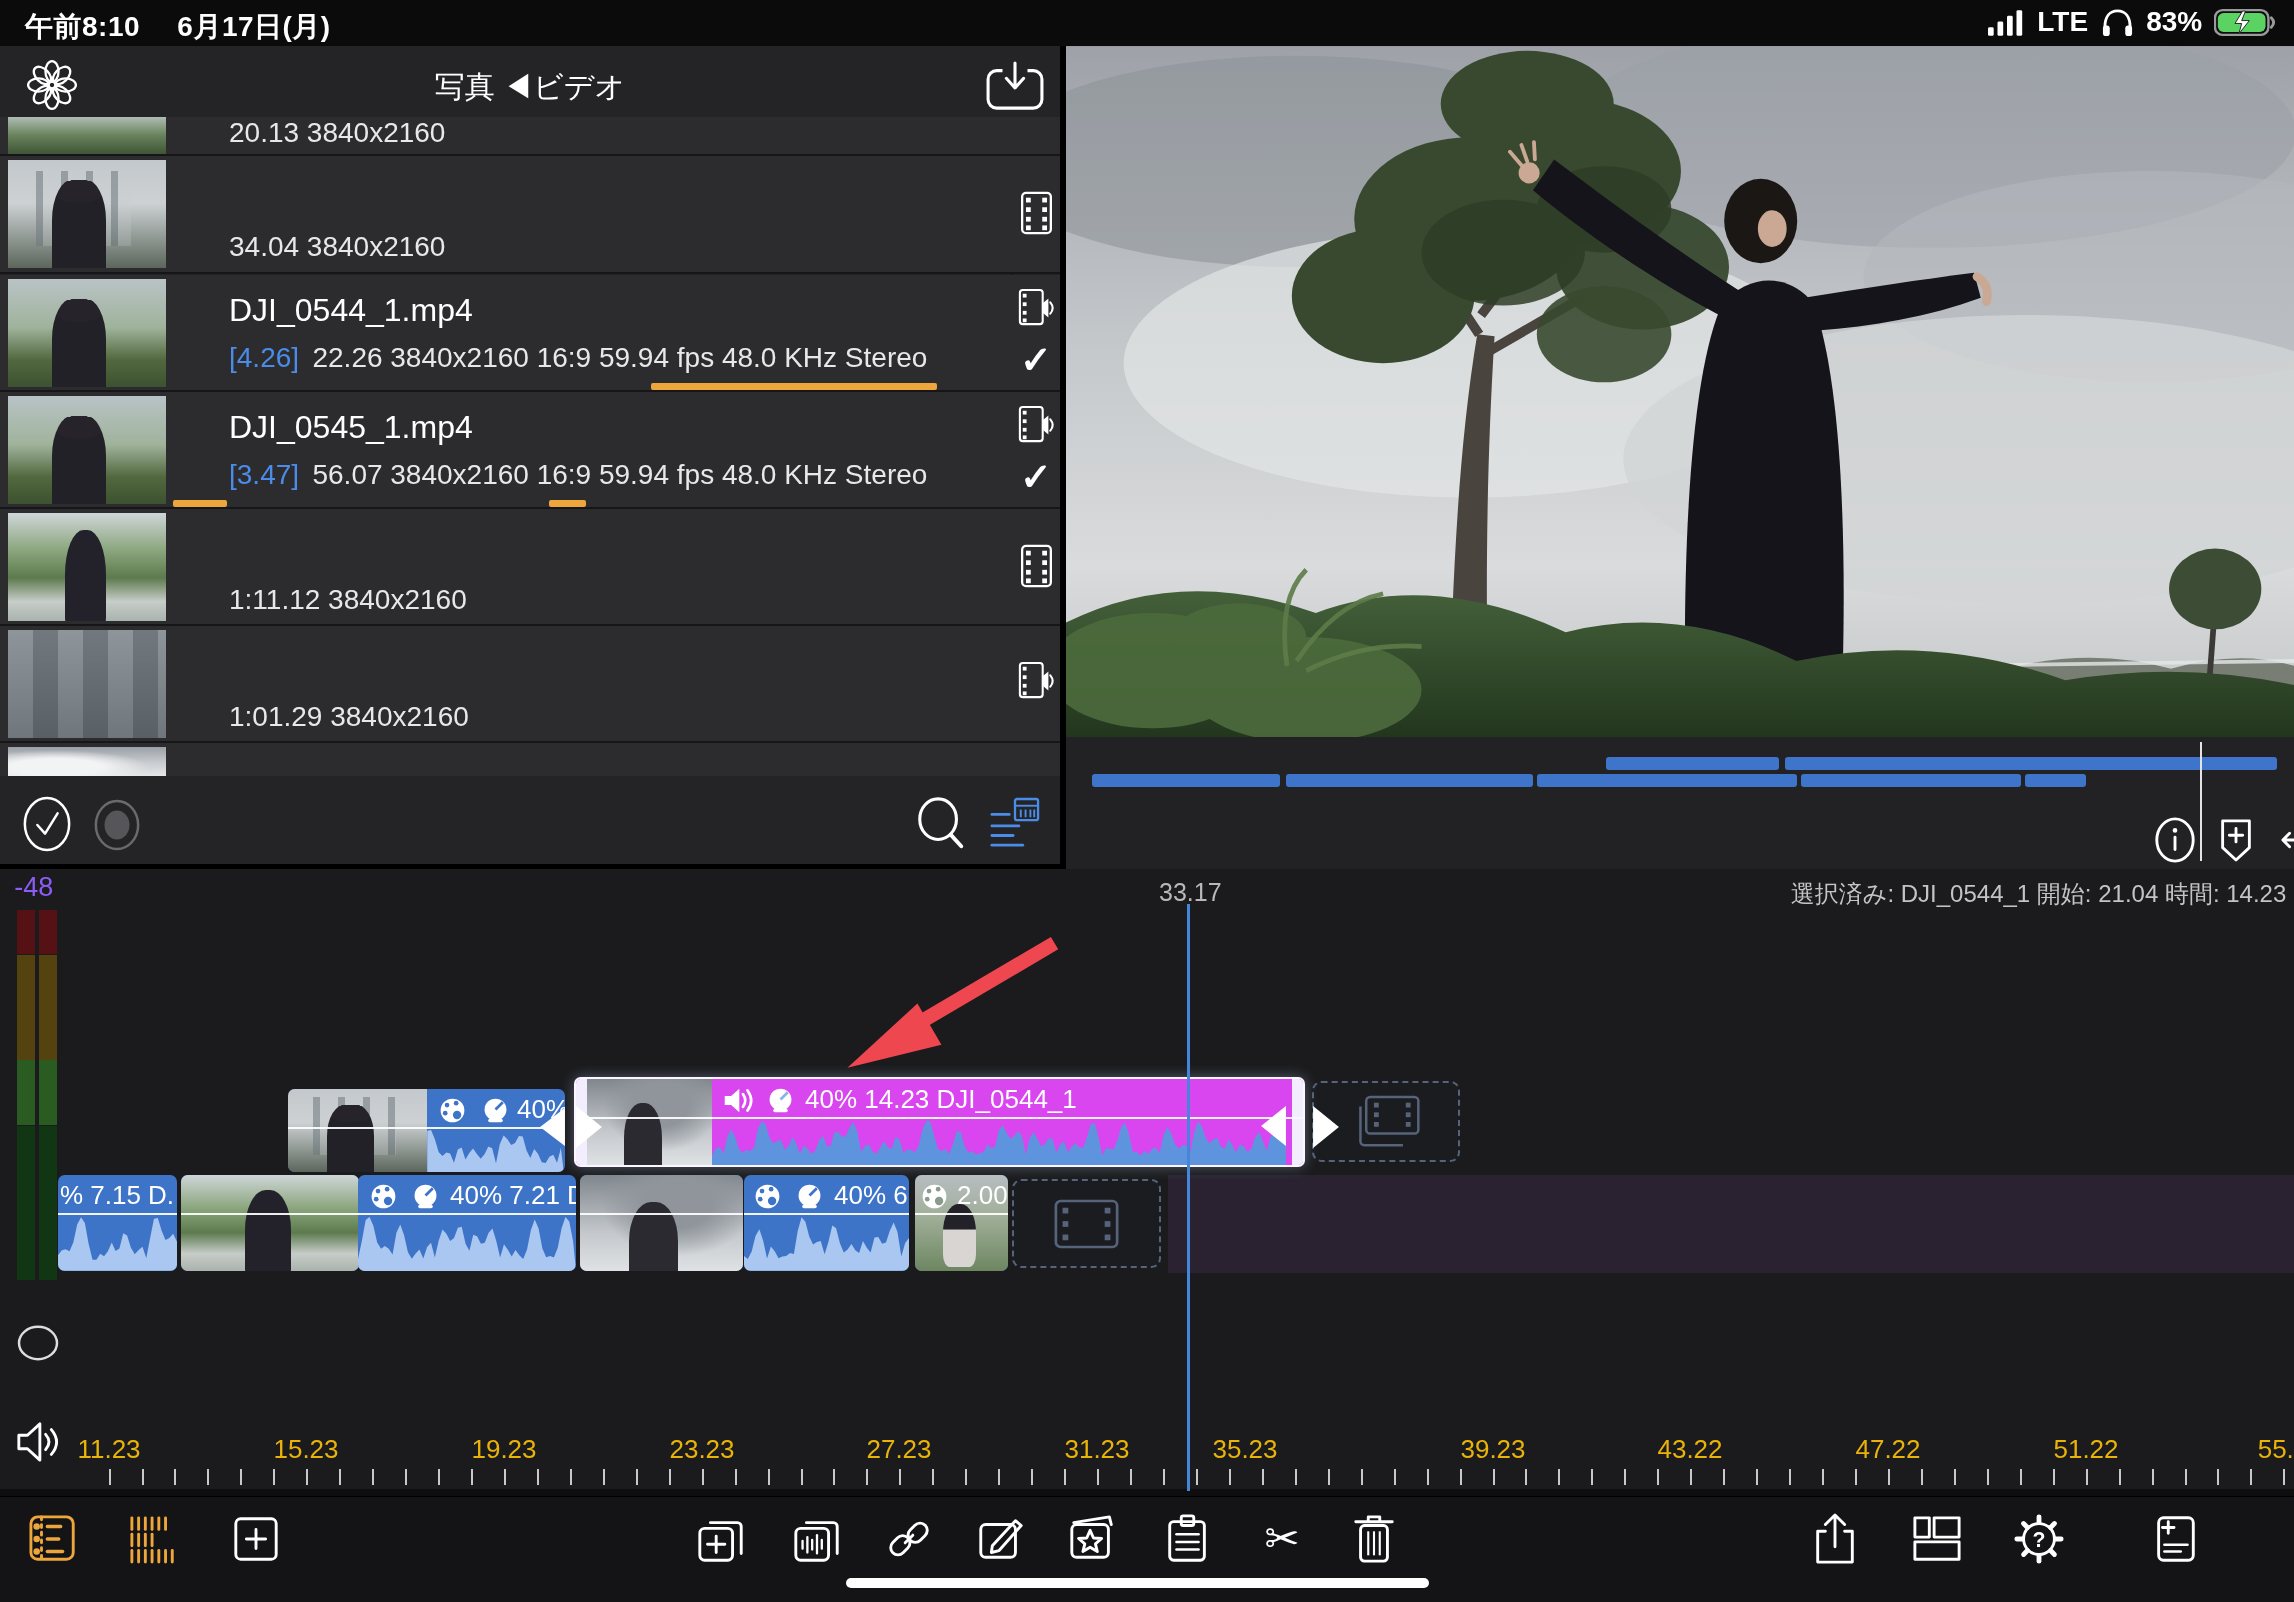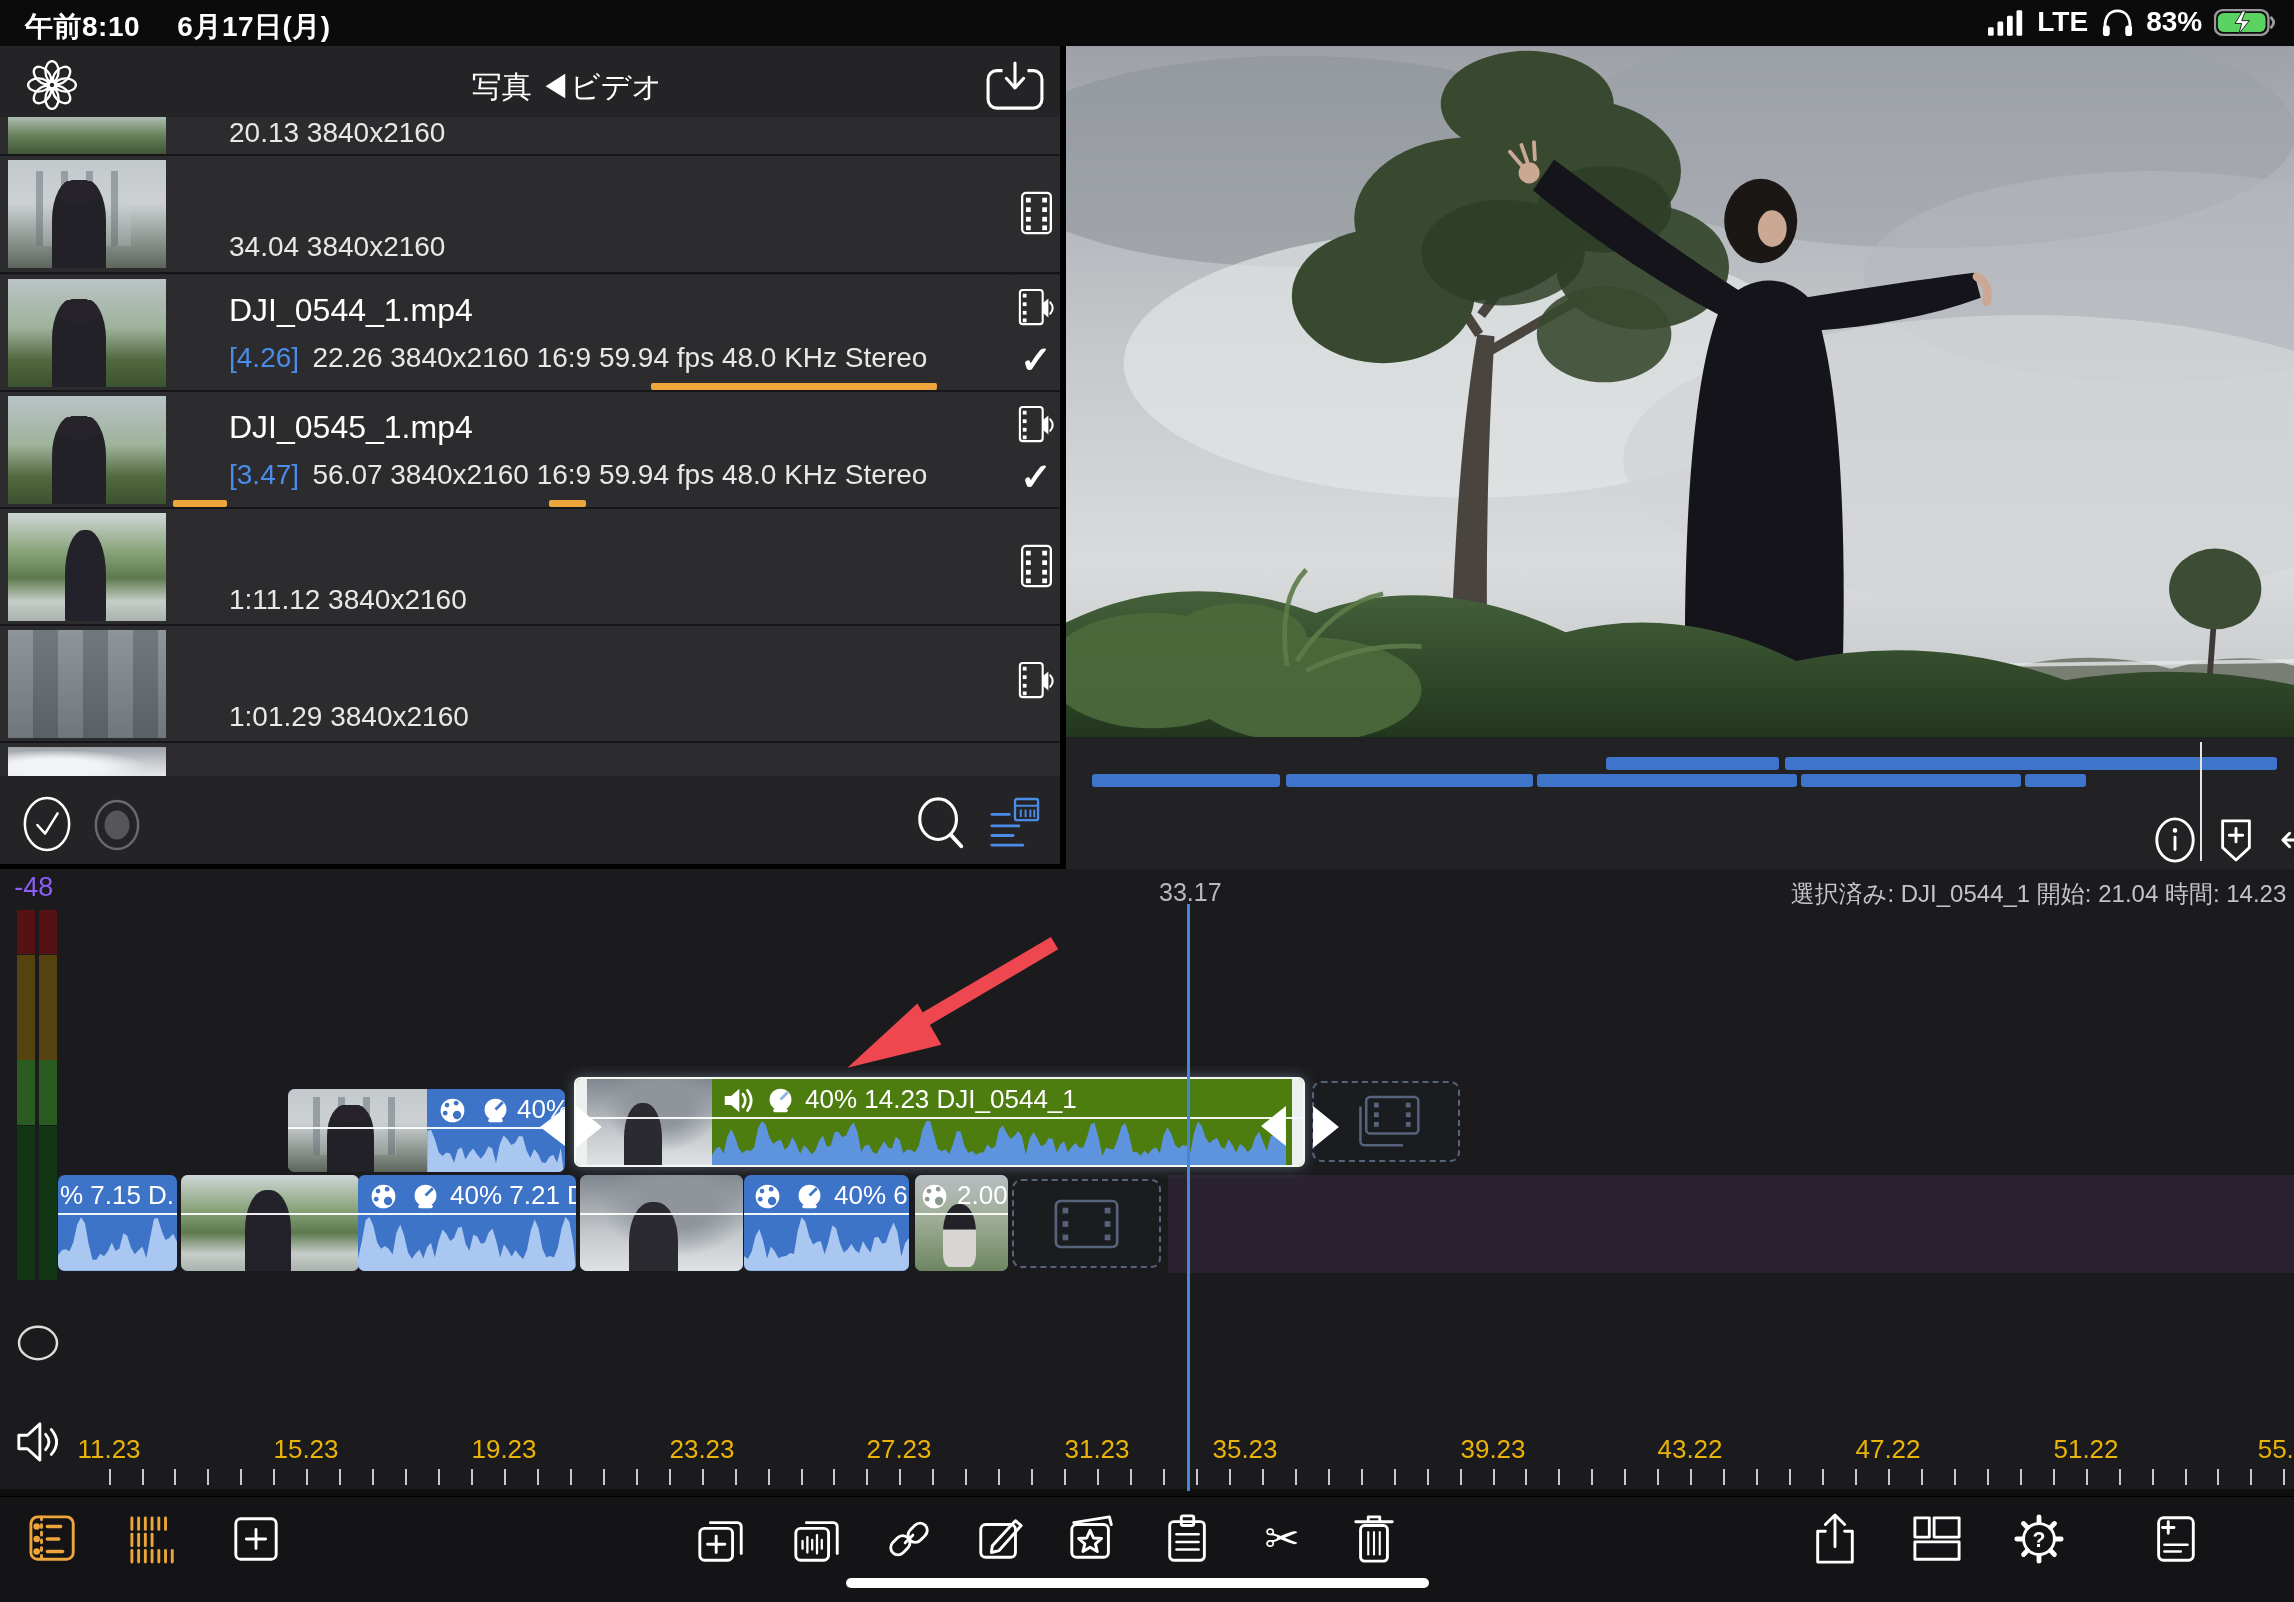--- a/index.html
+++ b/index.html
@@ -10,21 +10,21 @@
   svg{display:block;}
   .ic{stroke:#fff;fill:none;stroke-width:3;stroke-linecap:round;stroke-linejoin:round;}
 
   
   #statusbar{left:0;top:0;width:2294px;height:46px;background:#0b0b0b;}
   #statusbar .left{left:25px;top:7.7px;font-size:28px;font-weight:600;letter-spacing:0.5px;}
   #statusbar .right{right:17.3px;top:5.8px;display:flex;align-items:center;gap:11.5px;font-size:28px;font-weight:600;text-align:right;}
 
   
   #library{left:0;top:46px;width:1060px;height:818px;background:#242426;overflow:hidden;}
-  #lib-title{left:0;top:21px;width:1060px;text-align:center;font-size:30px;font-weight:500;padding-left:37px;}
+  #lib-title{left:0;top:21px;width:1060px;text-align:center;font-size:30px;font-weight:500;}
   #lib-list{left:0;top:71px;width:1060px;height:659px;overflow:hidden;}
   .lrow{position:absolute;left:0;width:1060px;background:#2c2c2e;border-bottom:2.9px solid #161618;box-sizing:border-box;}
   .lthumb{position:absolute;left:7.7px;width:158px;background:#888;overflow:hidden;}
   .lname{position:absolute;left:229px;font-size:32px;font-weight:500;}
   .lmeta{position:absolute;left:229px;font-size:28px;color:#e8e8e8;white-space:nowrap;}
   .lmeta .in{color:#4a8ce8;margin-right:13.4px;}
   .rowicon{position:absolute;left:1018px;}
   .vsep{position:absolute;left:1011px;top:0;width:1.9px;height:659px;background:rgba(0,0,0,.35);}
   .usage{position:absolute;height:6.7px;background:#eca63b;border-radius:1.9px;}
   .checkmark{position:absolute;left:1020px;font-size:38px;font-weight:700;color:#fff;}
@@ -71,21 +71,21 @@
   #ruler-ticks div{position:absolute;top:600px;width:1.9px;height:16.3px;background:#c9c9cd;}
   #tl-bottom-strip{position:absolute;left:0;top:620px;width:2294px;height:7.7px;background:#0e0e0f;}
   #purple-lane{position:absolute;left:1168px;top:306px;width:1126px;height:98px;background:#2a2231;}
 
   .clip{position:absolute;border-radius:6.7px;overflow:hidden;background:#3e74c8;}
   .clip .tline{position:absolute;left:0;top:38px;width:100%;height:1.9px;background:rgba(255,255,255,.92);z-index:4;}
   .cliplabel{position:absolute;top:4.8px;font-size:26px;font-weight:500;color:#fff;white-space:nowrap;z-index:3;}
   .clipicons{position:absolute;top:5.8px;display:flex;gap:11.5px;z-index:3;}
   .cthumb{position:absolute;top:0;height:100%;overflow:hidden;}
   .wave{position:absolute;bottom:0;overflow:hidden;z-index:2;}
-  .selclip{background:#4d7c0f;border:2.9px solid rgba(255,255,255,.95);box-shadow:0 0 13.4px rgba(180,210,255,.35);}
+  .selclip{background:#d946ef;border:2.9px solid rgba(255,255,255,.95);box-shadow:0 0 13.4px rgba(180,210,255,.35);}
   .cap{position:absolute;top:0;width:10.6px;height:100%;background:rgba(244,248,253,.95);z-index:5;}
   .trimtri{position:absolute;z-index:6;}
   .dashed{position:absolute;border:2.9px dashed #56637b;border-radius:9.6px;background:rgba(28,32,40,.25);
           display:flex;align-items:center;justify-content:center;}
   #playhead{position:absolute;left:1187px;top:904px;width:2.9px;height:587px;background:#4486d8;z-index:30;}
 
   
   #toolbar{left:0;top:1497px;width:2294px;height:106px;background:#141416;}
   .tbtn{position:absolute;top:15.4px;width:54px;height:54px;display:flex;align-items:center;justify-content:center;}
   #homebar{position:absolute;left:846px;top:1578px;width:583px;height:9.6px;border-radius:5.8px;background:#fff;}

